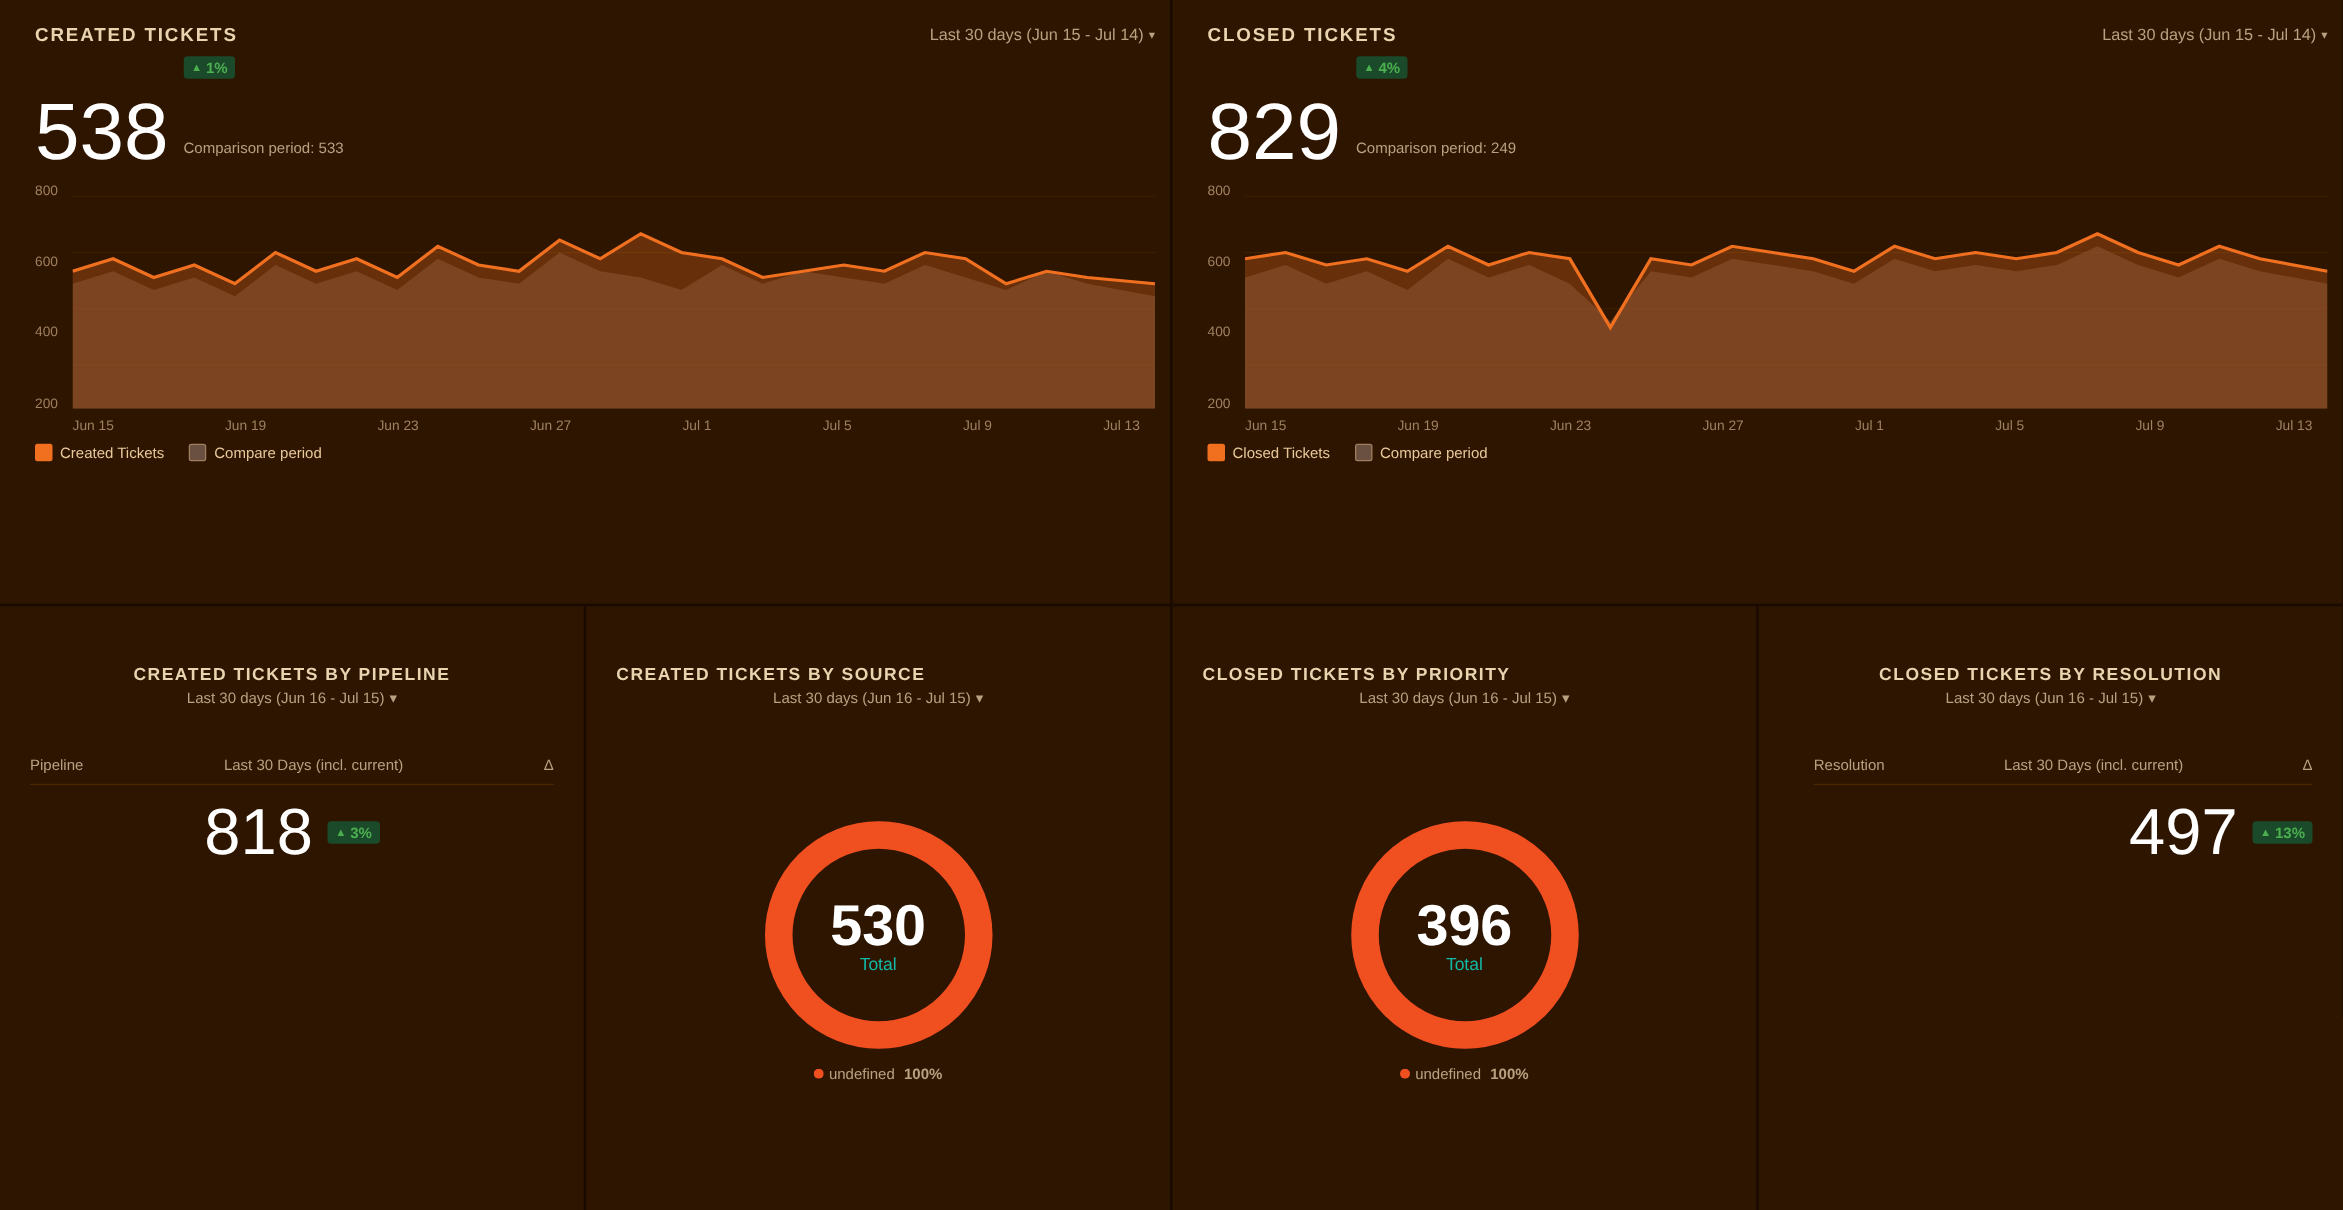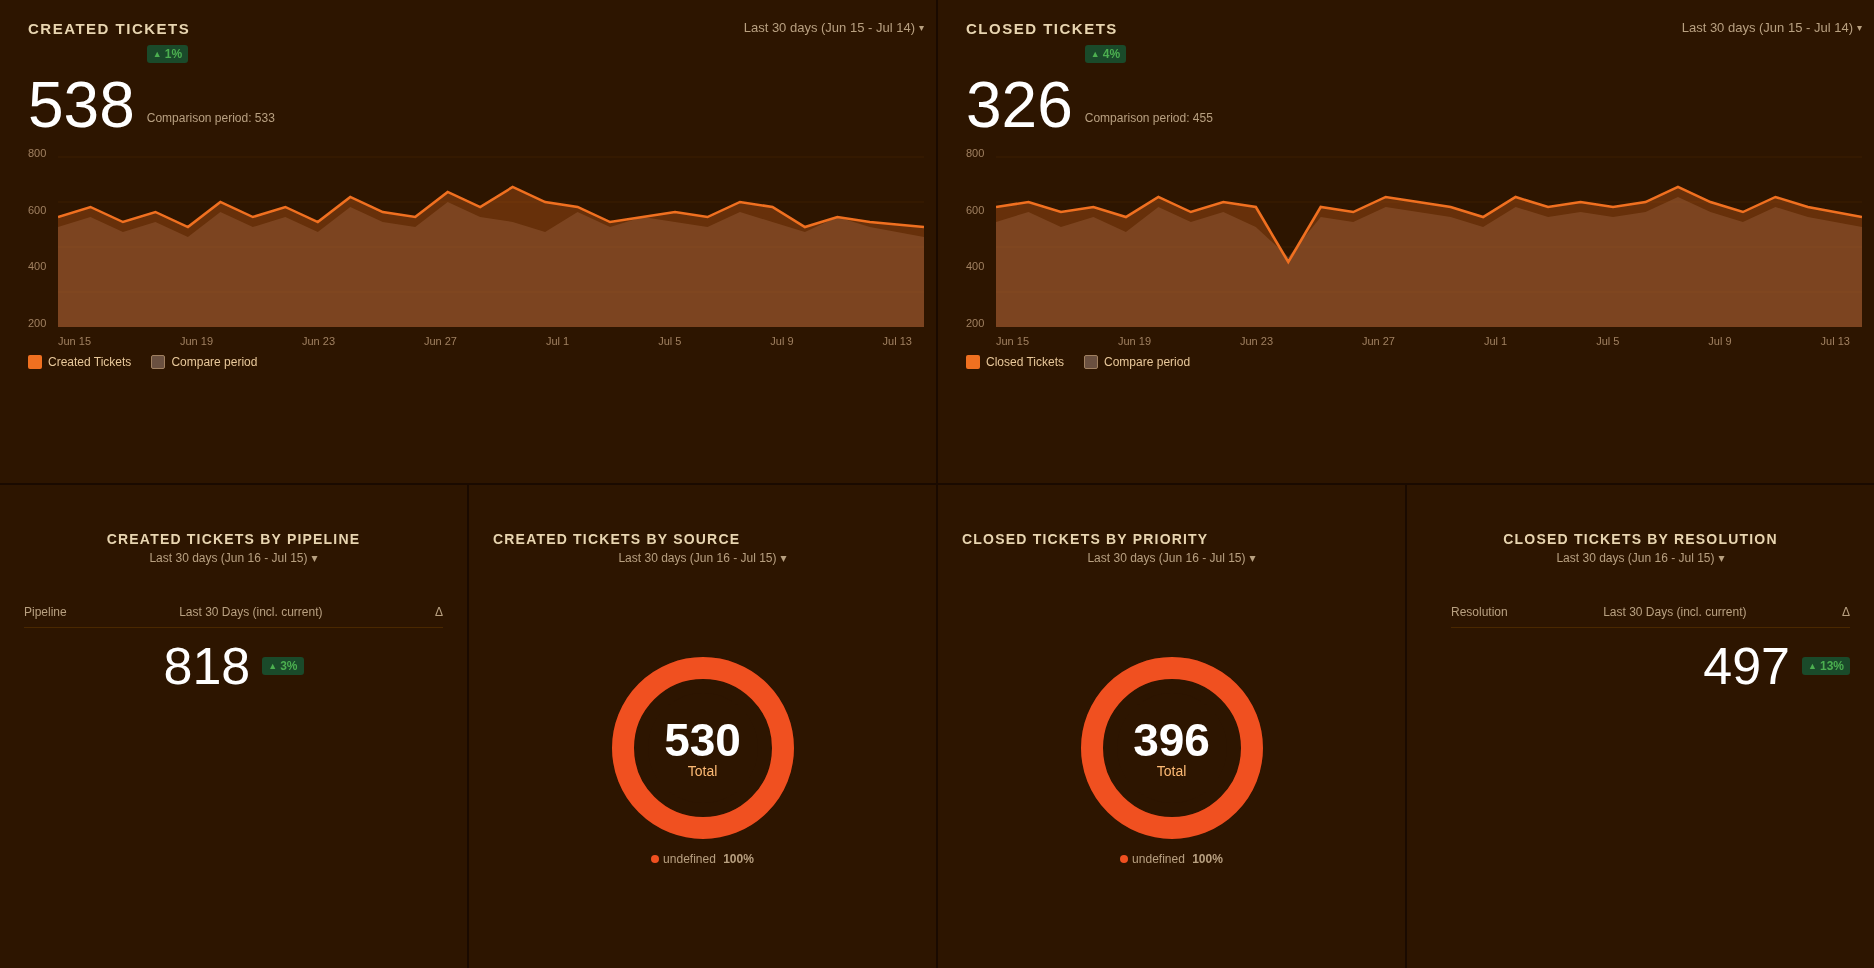--- a/index.html
+++ b/index.html
@@ -173,21 +173,21 @@
       text-align: center;
     }
     .donut-number {
       font-size: 46px;
       font-weight: 700;
       color: #fff;
       line-height: 1;
     }
     .donut-label {
       font-size: 14px;
-      color: #fdba74;
+      color: #14b8a6;
     }
     
     .pipeline-panel {
       background: #2d1500;
       padding: 20px 24px;
     }
     .pipeline-header-row {
       display: flex;
       justify-content: space-between;
       align-items: center;
@@ -291,26 +291,26 @@
 
   <div class="panel">
     <div class="panel-header">
       <span class="panel-title">CLOSED TICKETS</span>
       <div class="date-range">
         <span>Last 30 days (Jun 15 - Jul 14)</span>
         <span class="chevron">▾</span>
       </div>
     </div>
     <div style="display:flex;align-items:flex-end;gap:12px;">
-      <span class="big-number">326</span>
+      <span class="big-number">829</span>
       <div style="margin-bottom:12px;">
         <div class="badge-row">
           <div class="badge-up">4%</div>
         </div>
-        <div class="comparison">Comparison period: 455</div>
+        <div class="comparison">Comparison period: 249</div>
       </div>
     </div>
     <div class="chart-area">
       <div class="chart-labels-y">
         <span>800</span>
         <span>600</span>
         <span>400</span>
         <span>200</span>
       </div>
       <svg style="position:absolute;left:30px;top:0;right:0;bottom:20px;width:calc(100% - 30px);height:180px;" viewBox="0 0 800 180" preserveAspectRatio="none">

